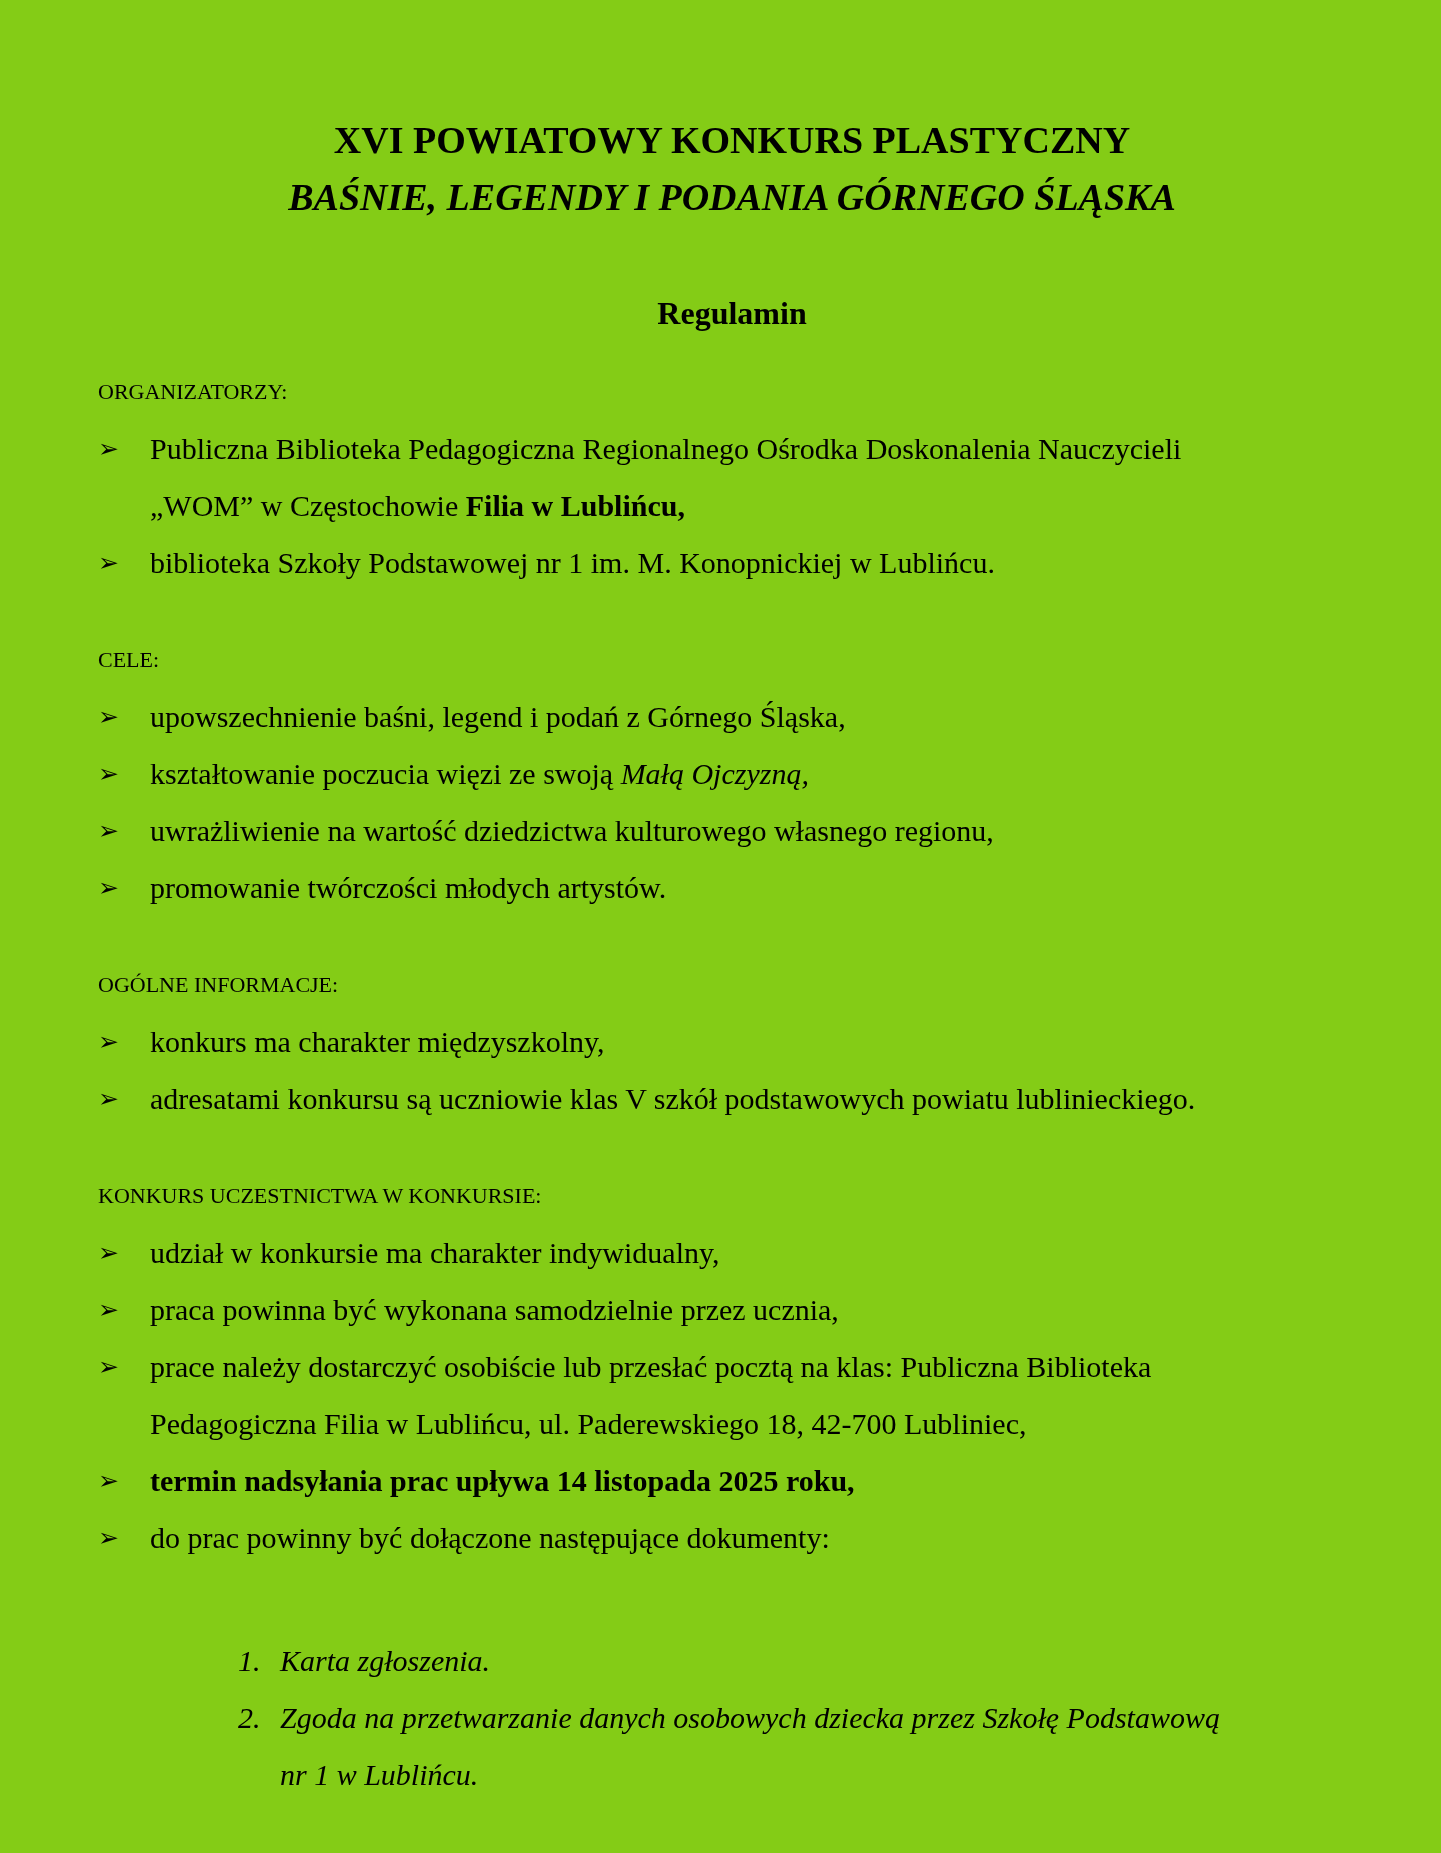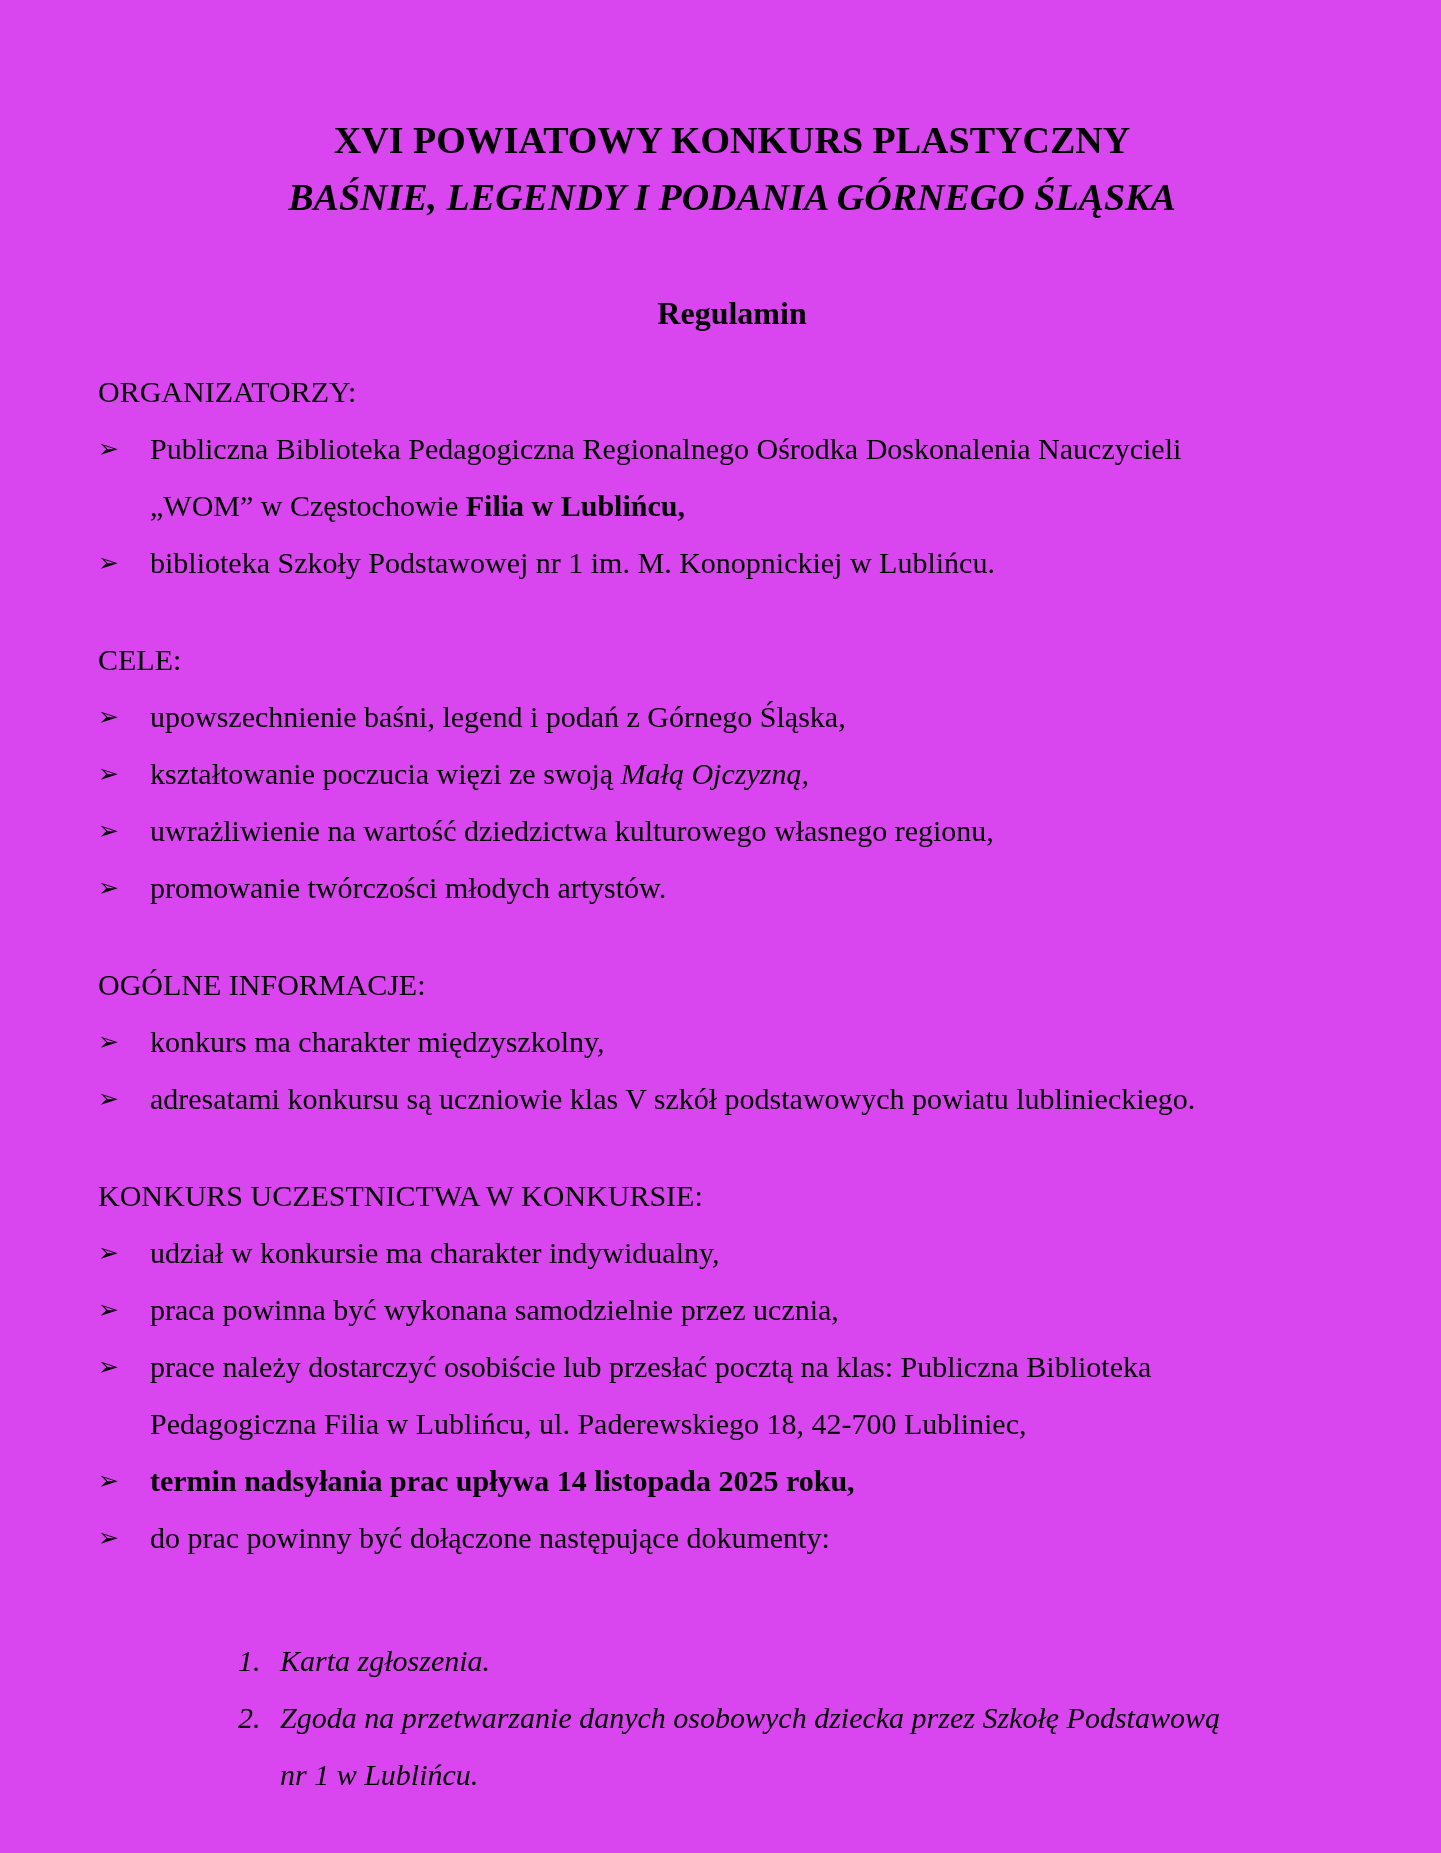--- a/index.html
+++ b/index.html
@@ -5,36 +5,36 @@
   * { margin:0; padding:0; box-sizing:border-box; }
   html,body { background:#ffffff; }
   body {
     width:1441px; height:1853px; overflow:hidden;
     font-family:"Liberation Serif","DejaVu Serif",serif;
     color:#000000;
   }
   .page {
     width:1441px; height:1853px;
     padding:112px 75px 0 98px;
-    background:#d946ef;
+    background:#84cc16;
   }
   .title {
     text-align:center;
     font-size:38px; line-height:57px; font-weight:bold;
   }
   .title .line2 { font-style:italic; display:block; }
   .title .line1 { display:block; }
   .subtitle {
     margin-top:59px;
     text-align:center;
     font-size:32px; line-height:57px; font-weight:bold;
   }
   .section-heading {
     margin-top:40px;
-    font-size:30px; line-height:57px;
+    font-size:22px; line-height:57px;
   }
   .section-heading.first { margin-top:21px; }
   .bullet {
     display:flex; align-items:flex-start;
     font-size:30px; line-height:57px;
   }
   .marker {
     flex:0 0 32px; width:32px;
     font-family:"DejaVu Sans",sans-serif;
     font-size:25px; line-height:57px;

